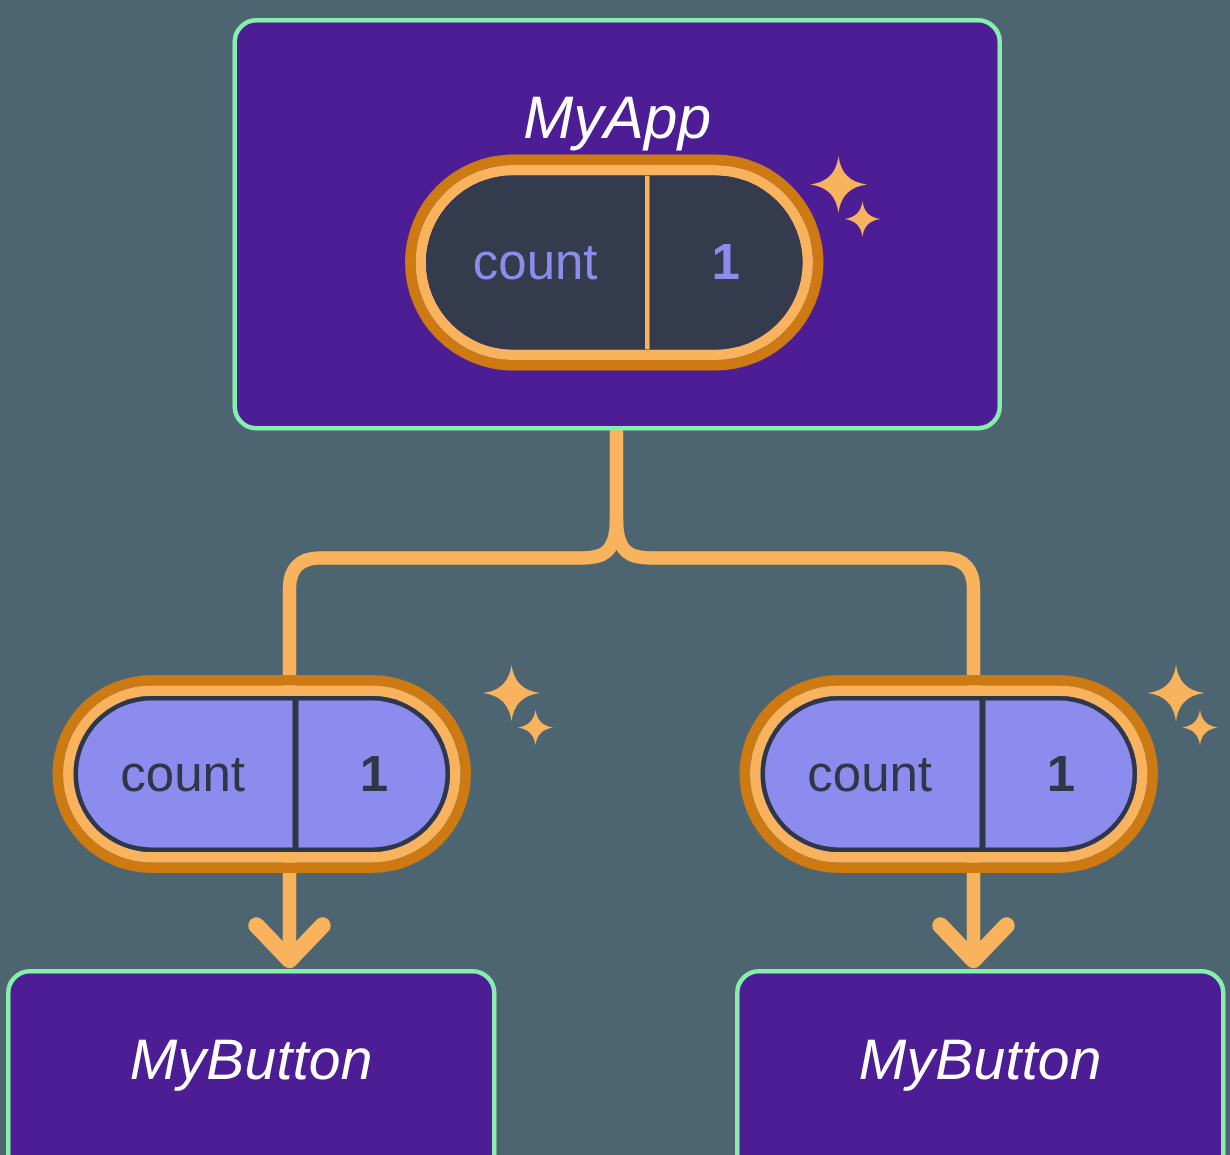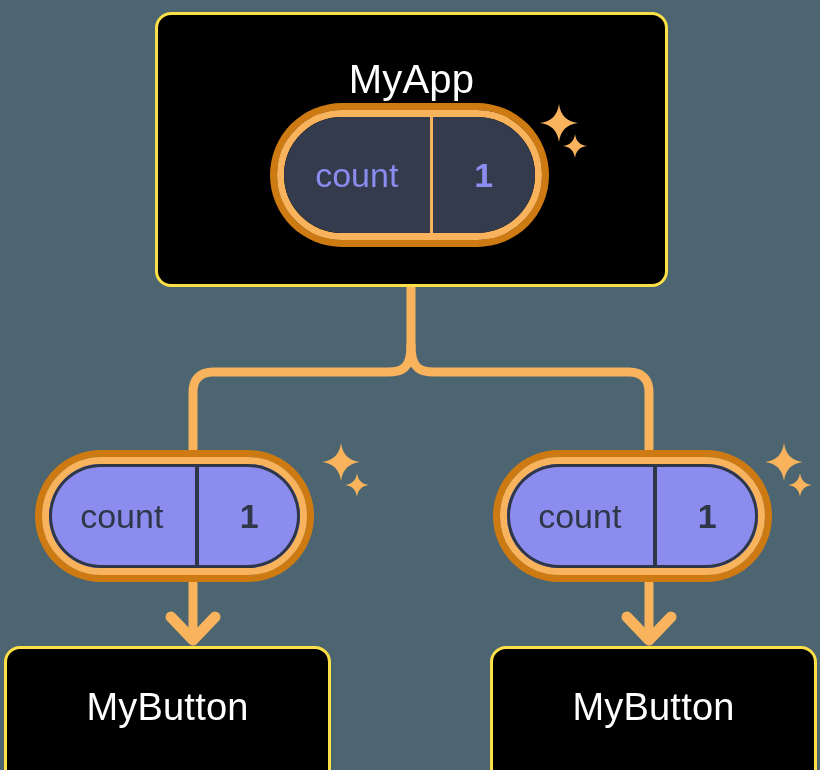--- a/index.html
+++ b/index.html
@@ -21,23 +21,24 @@
     top: 0;
     width: 820px;
     height: 770px;
     pointer-events: none;
   }
 
   
   .panel {
     position: absolute;
     box-sizing: border-box;
-    background: #000000;
-    border: 3px solid #fde047;
+    background: #4c1d95;
+    border: 3px solid #86efac;
     border-radius: 16px;
+    font-style: italic;
   }
   .panel-title {
     position: absolute;
     left: 0;
     right: 0;
     text-align: center;
     color: #ffffff;
     font-size: 40px;
     font-weight: 400;
     letter-spacing: 0.2px;

